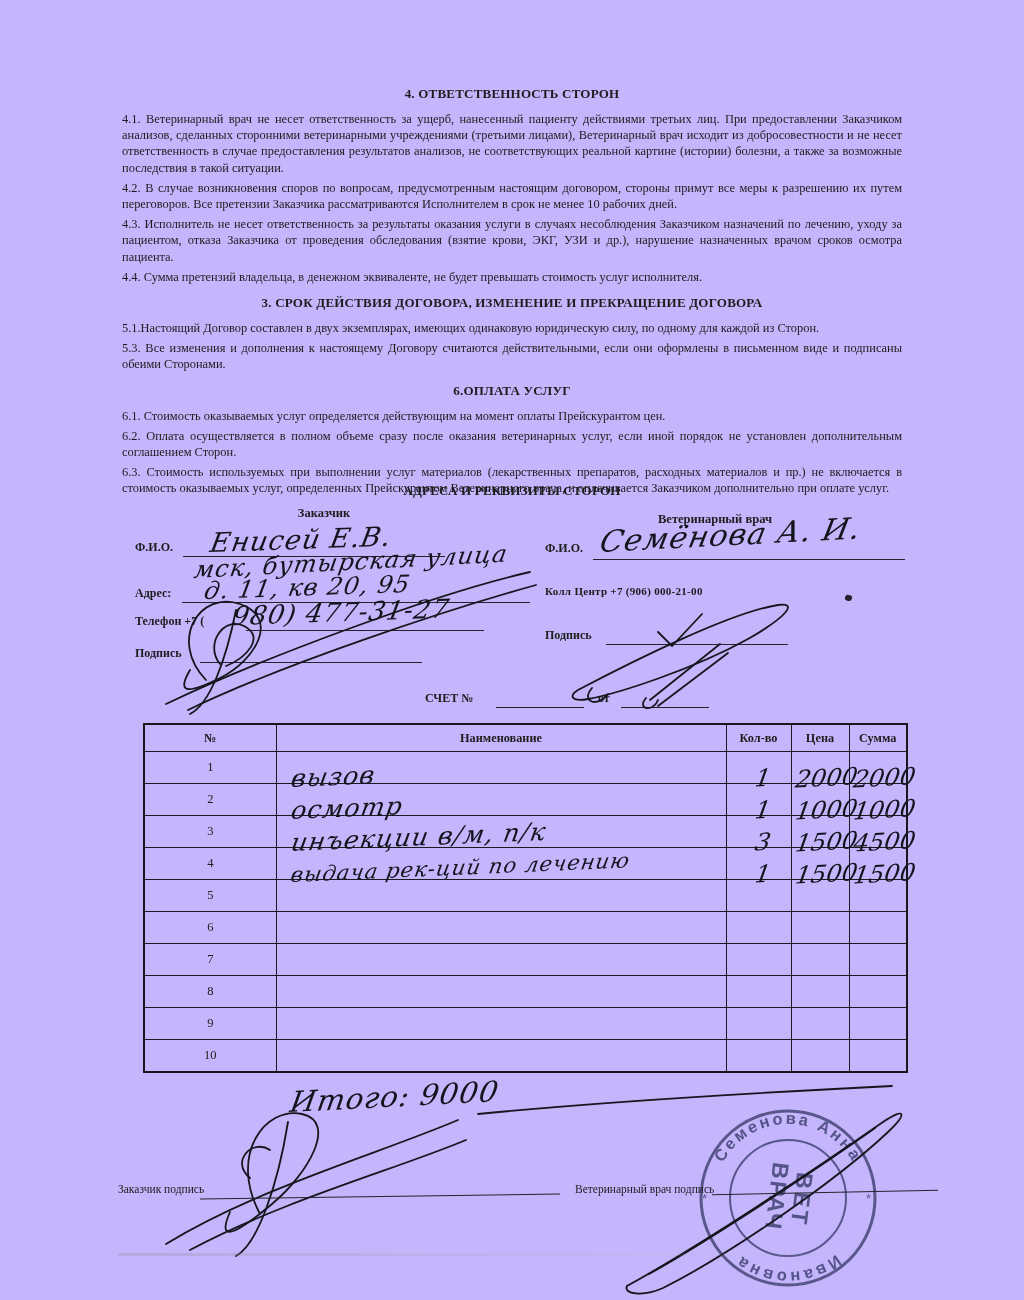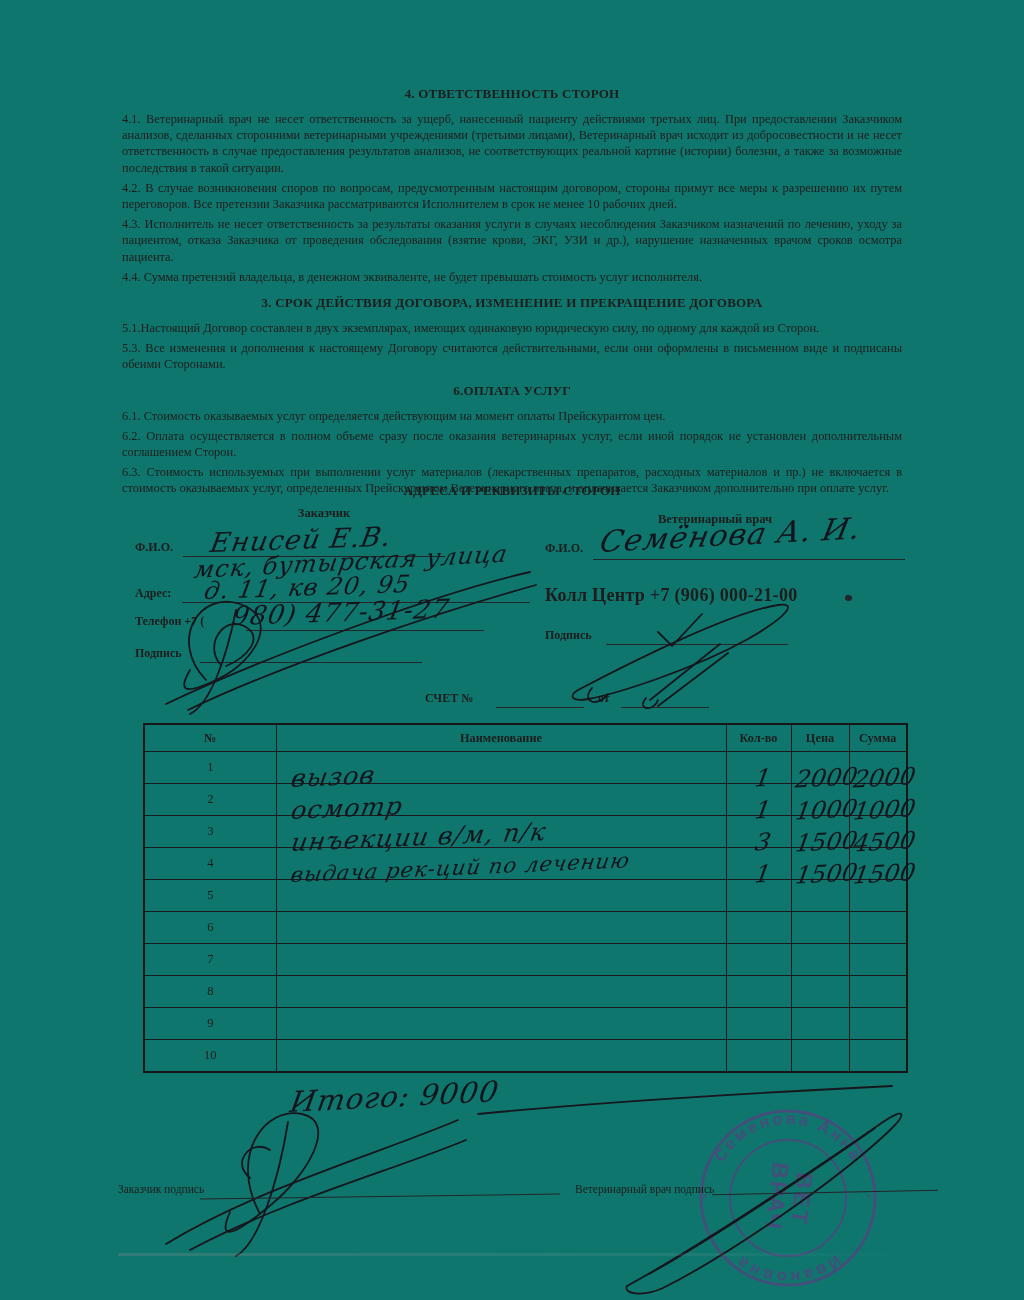--- a/index.html
+++ b/index.html
@@ -1,18 +1,18 @@
 <!DOCTYPE html>
 <html><head>
 <meta charset="utf-8">
 <style>
   html,body{margin:0;padding:0;background:#e8e8e6;}
   .page{
     position:relative; width:1024px; height:1300px; margin:0 auto;
-    background:#0f766e; overflow:hidden;
+    background:#c4b5fd; overflow:hidden;
     font-family:"Liberation Serif", serif; color:#1d1d1d;
   }
   
   .textblock{position:absolute; left:118px; top:86px; width:788px;}
   .sec-title{text-align:center; font-weight:bold; font-size:13px; margin:10px 0 9px; letter-spacing:.2px;}
   .sec-title.first{margin-top:0;}
   .para{margin:4px; text-align:justify; font-size:12.4px; line-height:16.2px;}
   .abs-title{position:absolute; left:118px; width:788px; text-align:center; font-weight:bold; font-size:13px; letter-spacing:.2px;}
 
   .lbl{position:absolute; font-size:12px;}
@@ -20,21 +20,21 @@
   .colhead{position:absolute; font-weight:bold; font-size:12.5px; text-align:center;}
   .uline{position:absolute; border-bottom:1.4px solid #24242a;}
 
   
   .hw{
     position:absolute; font-family:"DejaVu Serif", serif; font-style:italic;
     color:#14141c; letter-spacing:1px; white-space:nowrap;
     transform:skewX(-12deg) rotate(-2deg); transform-origin:left bottom;
   }
 
-  .callcenter{position:absolute; font-weight:bold; font-size:18px; letter-spacing:.3px;}
+  .callcenter{position:absolute; font-weight:bold; font-size:11px; letter-spacing:.3px;}
   .inkdot{position:absolute; width:7px; height:6px; background:#23232b; border-radius:50% 40% 55% 45%; transform:rotate(18deg);}
 
   
   table.inv{
     position:absolute; left:143px; top:723px; width:763px;
     border-collapse:collapse; table-layout:fixed; border:2.4px solid #17171a;
   }
   table.inv th{border:1.5px solid #1b1b1f; height:26px; font-size:12.3px; font-weight:bold; padding:0 2px;}
   table.inv td{border:1.5px solid #1b1b1f; height:31px; font-size:12.5px; text-align:center; position:relative; padding:0;}
   td .cell-hw{

